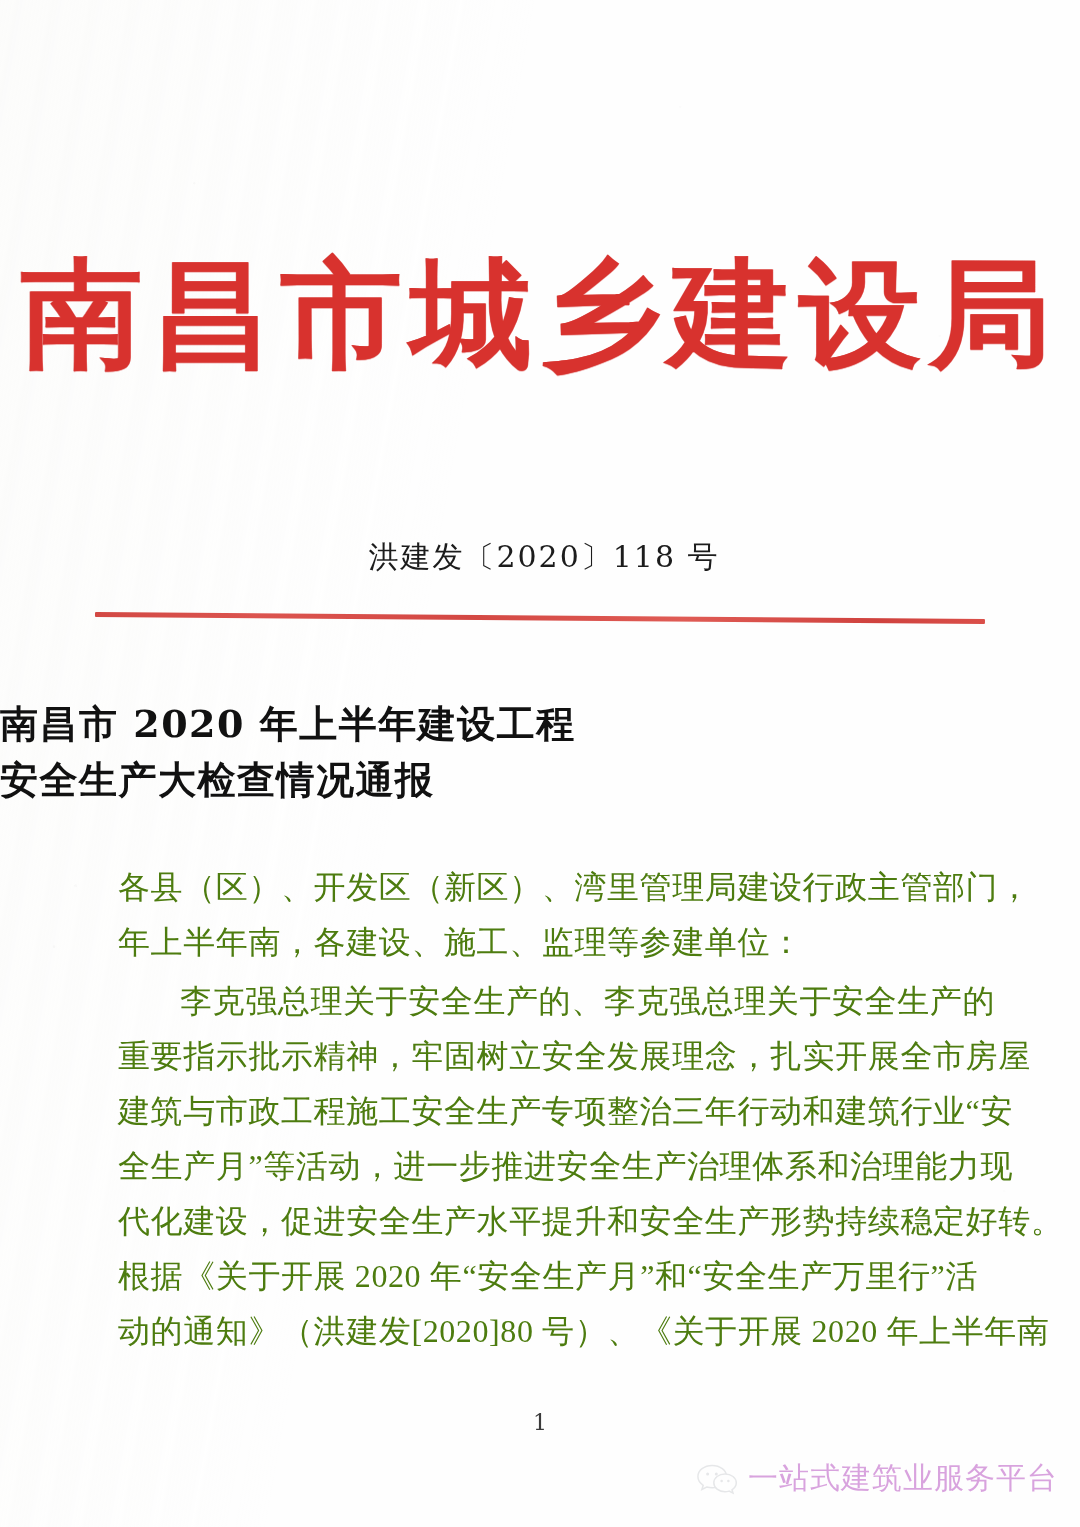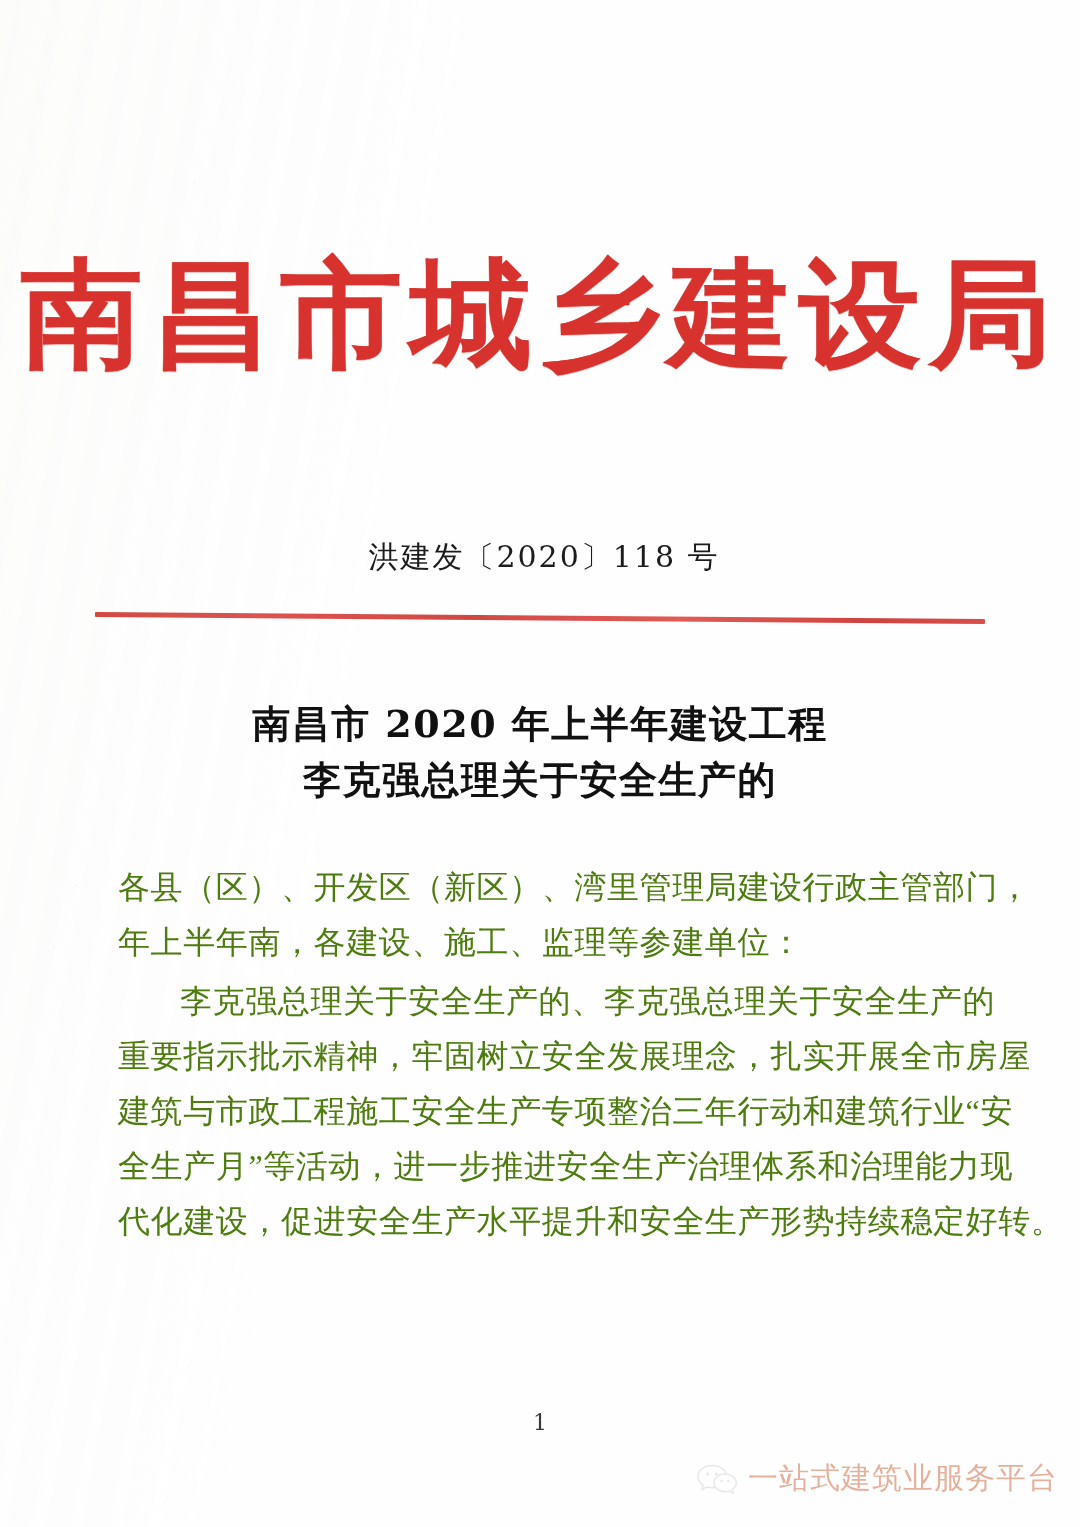--- a/index.html
+++ b/index.html
@@ -89,21 +89,20 @@
     border-radius: 1px;
     opacity: .93;
   }
 
   
   #doc-title {
     position: absolute;
     left: 0;
     right: 0;
     top: 696px;
-    text-align: center;
   }
   #doc-title .t-line {
     font-family: "DejaVu Serif", "Liberation Serif", serif;
     font-weight: bold;
     font-size: 38px;
     line-height: 56px;
     letter-spacing: 1.5px;
     color: #111111;
   }
 
@@ -154,54 +153,56 @@
   #footer-watermark .wm-icon {
     width: 44px;
     height: 34px;
     flex: none;
     display: block;
   }
   #footer-watermark .wm-text {
     font-family: "DejaVu Sans", "Liberation Sans", sans-serif;
     font-size: 30px;
     letter-spacing: 1px;
-    color: #c2410c;
+    color: #a21caf;
     white-space: nowrap;
   }
 </style>
 </head>
 <body>
 
 <div id="page">
 
   <div id="scan-noise"></div>
 
   <div id="masthead">
     <span class="mast-text">南昌市城乡建设局</span>
   </div>
 
   <div id="doc-number">洪建发〔2020〕118 号</div>
 
   <div id="red-rule"></div>
 
   <div id="doc-title">
     <div class="t-line">南昌市 2020 年上半年建设工程</div>
-    <div class="t-line">李克强总理关于安全生产的</div>
+    <div class="t-line">安全生产大检查情况通报</div>
   </div>
 
   <div id="body-block">
 
     <div class="body-line">各县（区）、开发区（新区）、湾里管理局建设行政主管部门，</div>
     <div class="body-line gap-after">年上半年南，各建设、施工、监理等参建单位：</div>
 
     <div class="body-line indent">李克强总理关于安全生产的、李克强总理关于安全生产的</div>
     <div class="body-line">重要指示批示精神，牢固树立安全发展理念，扎实开展全市房屋</div>
     <div class="body-line">建筑与市政工程施工安全生产专项整治三年行动和建筑行业“安</div>
     <div class="body-line">全生产月”等活动，进一步推进安全生产治理体系和治理能力现</div>
     <div class="body-line">代化建设，促进安全生产水平提升和安全生产形势持续稳定好转。</div>
+    <div class="body-line">根据《关于开展 2020 年“安全生产月”和“安全生产万里行”活</div>
+    <div class="body-line">动的通知》（洪建发[2020]80 号）、《关于开展 2020 年上半年南</div>
   </div>
 
   <div id="page-number">1</div>
 
   <div id="footer-watermark">
     <svg class="wm-icon" viewBox="0 0 44 34">
 
       <path d="M17.2 3.4C9.3 3.4 2.9 8.4 2.9 14.6c0 3.5 2.1 6.6 5.3 8.7l-1.3 4.2 4.8-2.5c1.8.5 3.7.8 5.5.8 7.9 0 14.3-5 14.3-11.2S25.1 3.4 17.2 3.4z" fill="none" stroke="#c3c6ca" stroke-width="1.5"></path>
       <circle cx="12.6" cy="12.0" r="1.5" fill="#c3c6ca"></circle>
       <circle cx="21.3" cy="12.0" r="1.5" fill="#c3c6ca"></circle>

